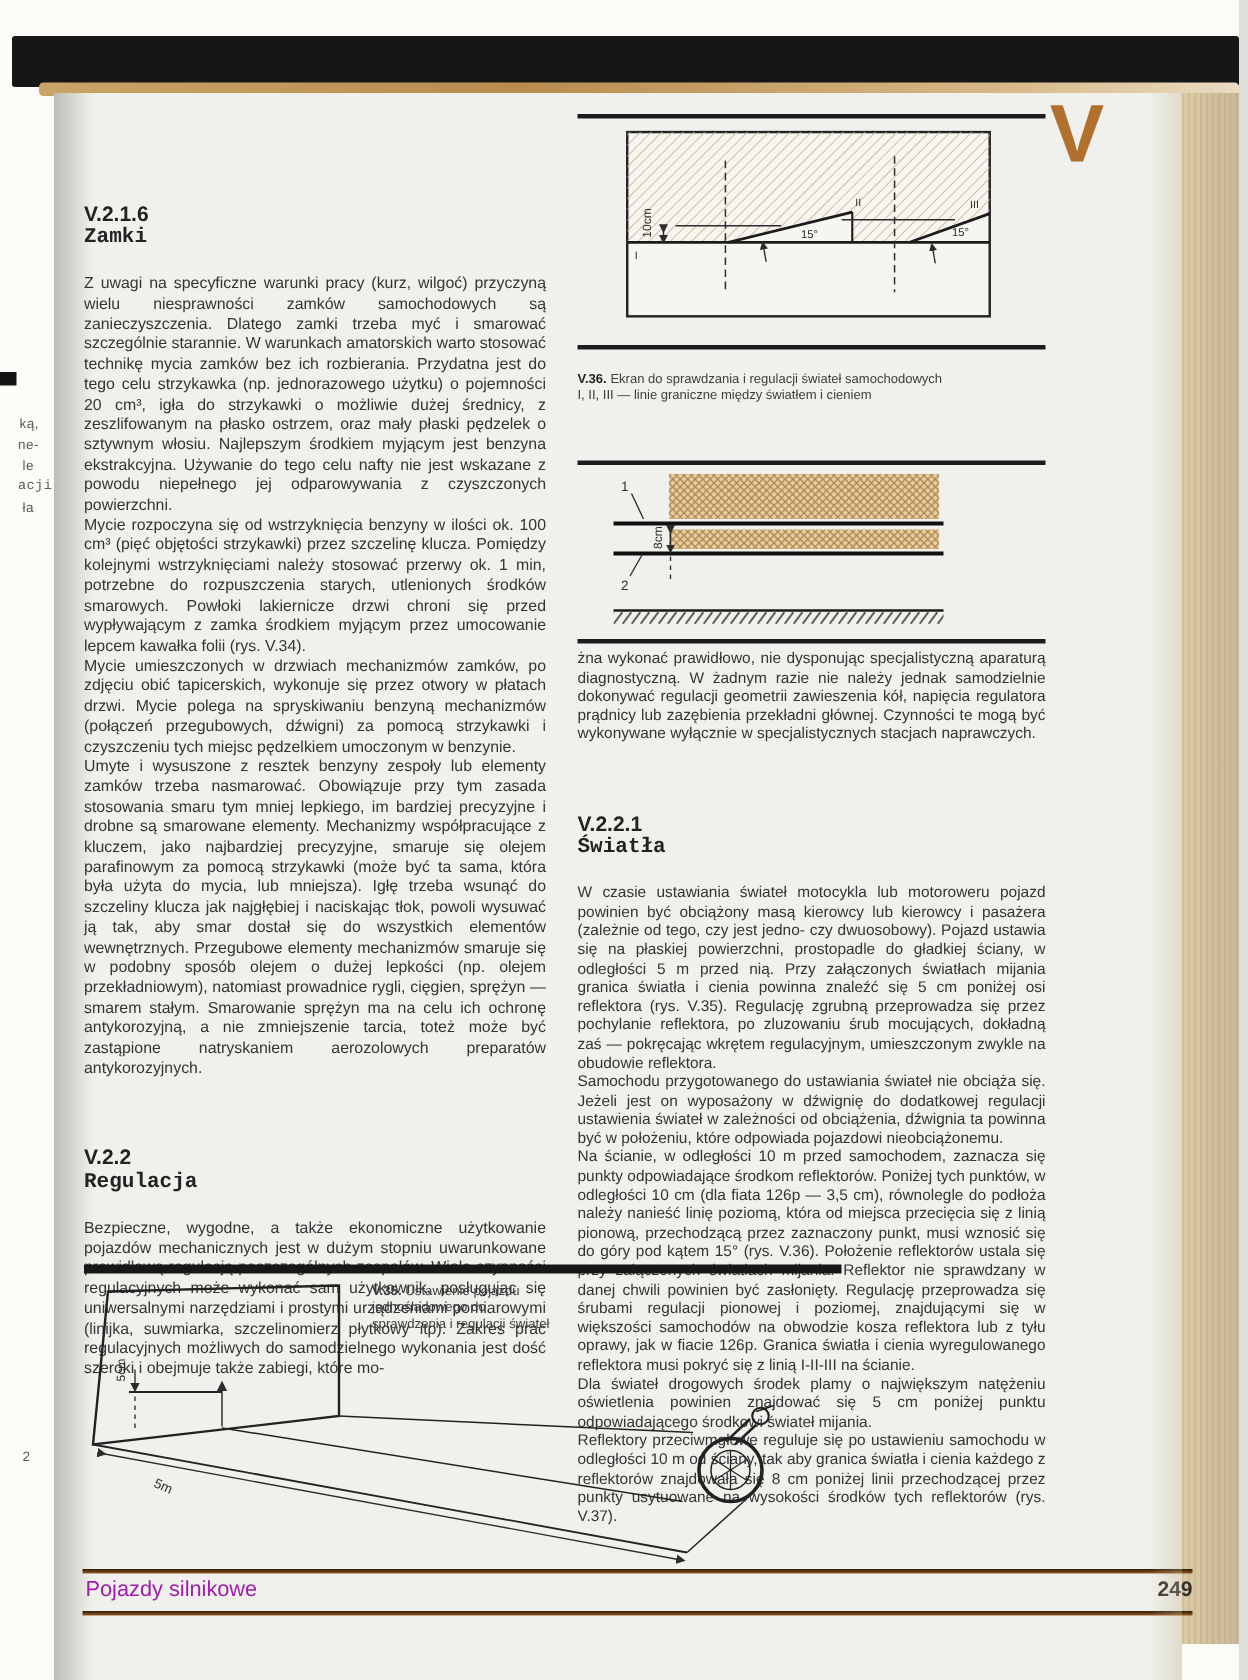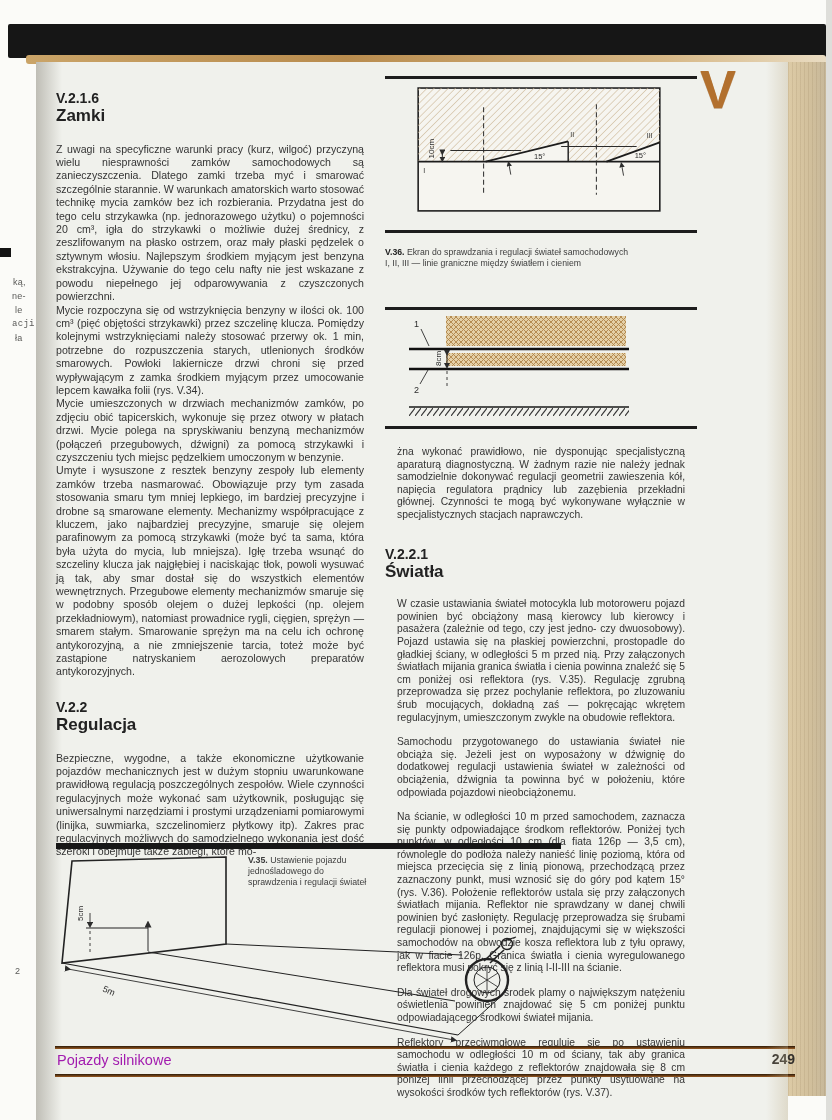--- a/index.html
+++ b/index.html
@@ -30,24 +30,24 @@
   .frag0{left:1px;top:277px;} .frag1{left:0;top:291px;} .frag2{left:3px;top:305px;}
   .frag3{left:0px;top:319px;font-family:Liberation Mono, monospace;} .frag4{left:3px;top:333px;} .frag5{left:3px;top:966px;}
 
   .chapter-v{position:absolute;left:664px;top:0px;width:60px;
     font-size:54px;font-weight:bold;color:#b2702e;line-height:1;
     text-shadow:0 1px 0 rgba(140,80,20,.4);}
 
   
   .col-left{position:absolute;left:20px;top:28px;width:308px;color:#343434;}
   .col-right-text{position:absolute;left:349px;top:372px;width:312px;color:#343434;}
-  .sec-num{font-size:14px;font-weight:bold;color:#222;line-height:1.15;}
-  .sec-title{font-size:17px;font-weight:bold;color:#222;line-height:1.15;margin-bottom:17px;}
+  .sec-num{font-size:14px;font-weight:bold;color:#222;line-height:1.15;margin-top:44px;}
+  .sec-title{font-size:14px;font-weight:bold;color:#222;line-height:1.15;margin-bottom:17px;font-family:Liberation Mono, monospace;}
   .col-left p{margin:0;font-size:10.6px;line-height:13.4px;text-align:justify;}
-  .col-right-text p{margin:12px;font-size:10.3px;line-height:12.6px;text-align:justify;}
+  .col-right-text p{margin:0;font-size:10.3px;line-height:12.6px;text-align:justify;}
   .hgroup{margin-top:20px;}
   .hgroup2{margin-top:24px;}
 
   
   .rule{position:absolute;left:349px;width:312px;height:3px;background:#1d1d1d;}
   .r1{top:14px;} .r2{top:168px;} .r3{top:245px;} .r4{top:364px;}
   .fig36{position:absolute;left:353px;top:20px;width:304px;height:146px;}
   .fig37{position:absolute;left:353px;top:250px;width:304px;height:112px;}
   .caption{position:absolute;left:349px;width:312px;font-size:8.7px;line-height:11px;color:#3d3d3d;text-align:left;}
   .cap36{top:185px;} .cap37{top:201px;}

